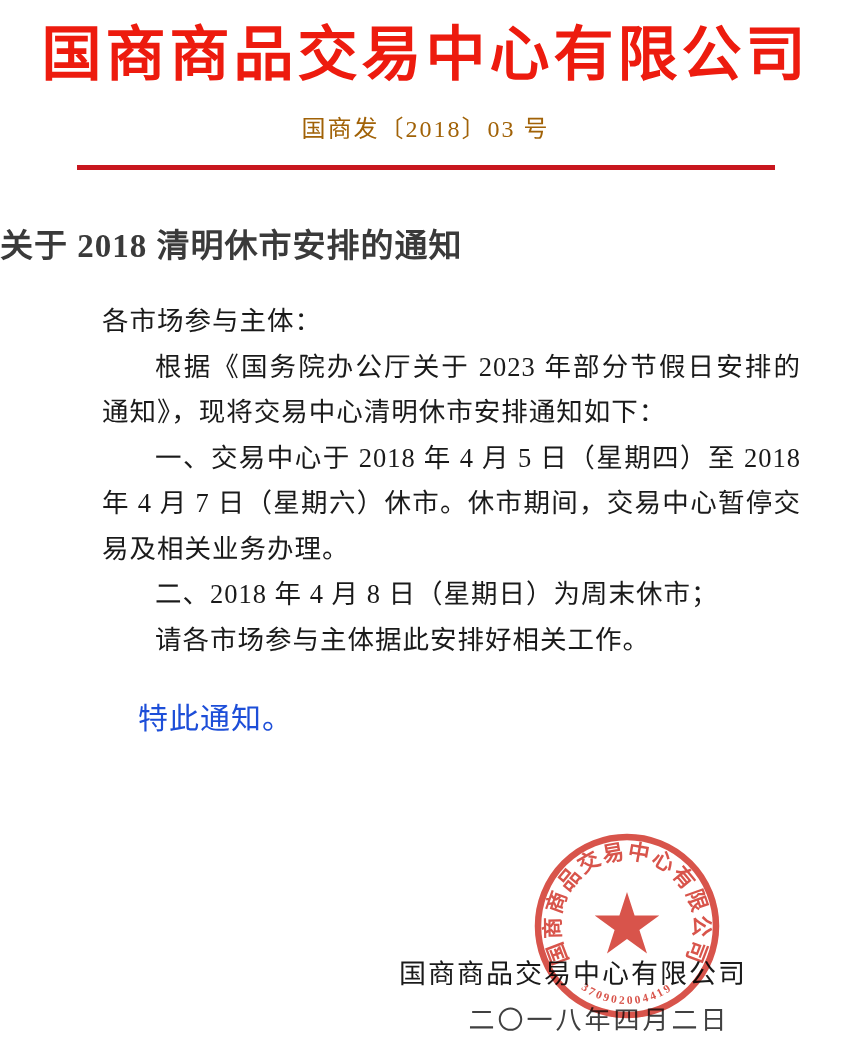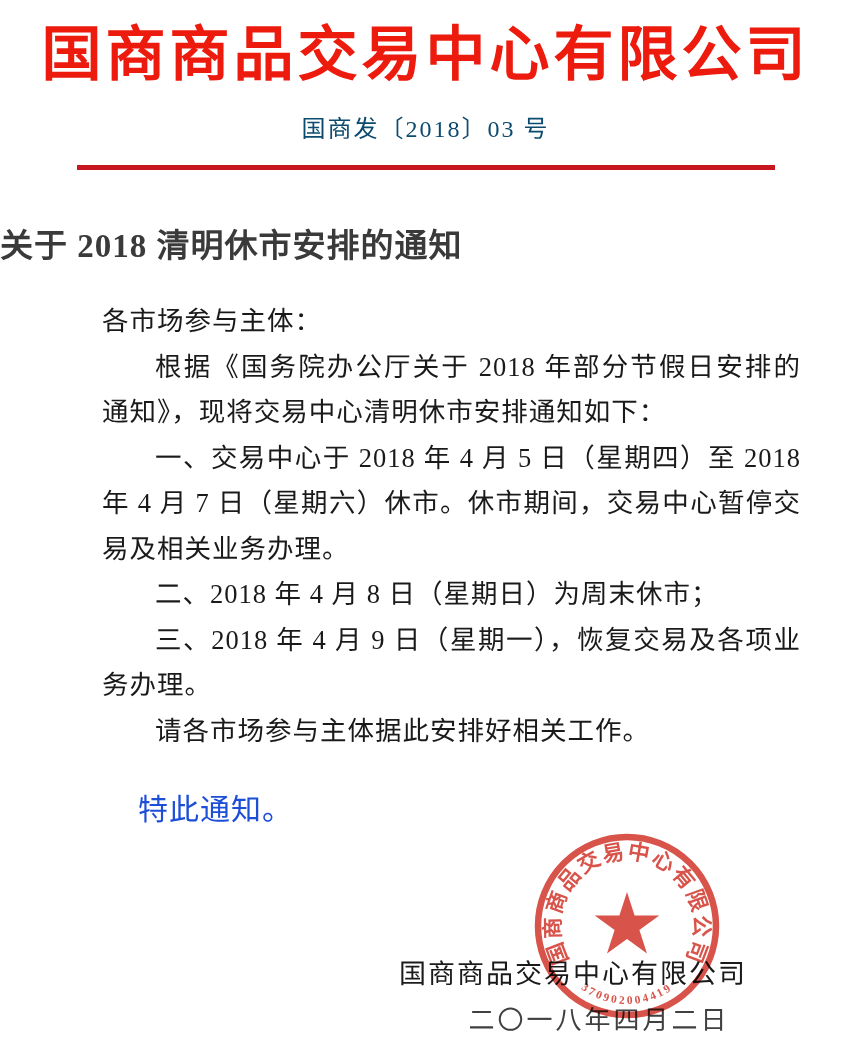--- a/index.html
+++ b/index.html
@@ -22,21 +22,21 @@
     letter-spacing:4px;
     white-space:nowrap;
     color:#ed1b0e;
   }
   .doc-number{
     margin-top:24px;
     text-align:center;
     font-size:24px;
     line-height:30px;
     letter-spacing:2px;
-    color:#0c4a6e;
+    color:#a16207;
   }
   .red-rule{
     width:698px;
     height:5px;
     margin:21px auto 0 auto;
     background:#c8161e;
   }
   .doc-title{
     margin-top:53px;
     text-align:left;
@@ -112,24 +112,23 @@
   <div class="org-name">国商商品交易中心有限公司</div>
 
   <div class="doc-number">国商发〔2018〕03 号</div>
 
   <div class="red-rule"></div>
 
   <div class="doc-title">关于 2018 清明休市安排的通知</div>
 
   <div class="body-text">
     <p>各市场参与主体：</p>
-    <p class="indent">根据《国务院办公厅关于 2018 年部分节假日安排的通知》，现将交易中心清明休市安排通知如下：</p>
+    <p class="indent">根据《国务院办公厅关于 2023 年部分节假日安排的通知》，现将交易中心清明休市安排通知如下：</p>
     <p class="indent">一、交易中心于 2018 年 4 月 5 日（星期四）至 2018 年 4 月 7 日（星期六）休市。休市期间，交易中心暂停交易及相关业务办理。</p>
     <p class="indent">二、2018 年 4 月 8 日（星期日）为周末休市；</p>
-    <p class="indent">三、2018 年 4 月 9 日（星期一），恢复交易及各项业务办理。</p>
     <p class="indent">请各市场参与主体据此安排好相关工作。</p>
   </div>
 
   <div class="closing">特此通知。</div>
 
   <div class="sign-block">
     <div class="signature">国商商品交易中心有限公司</div>
     <div class="sign-date">二〇一八年四月二日</div>
   </div>
 

